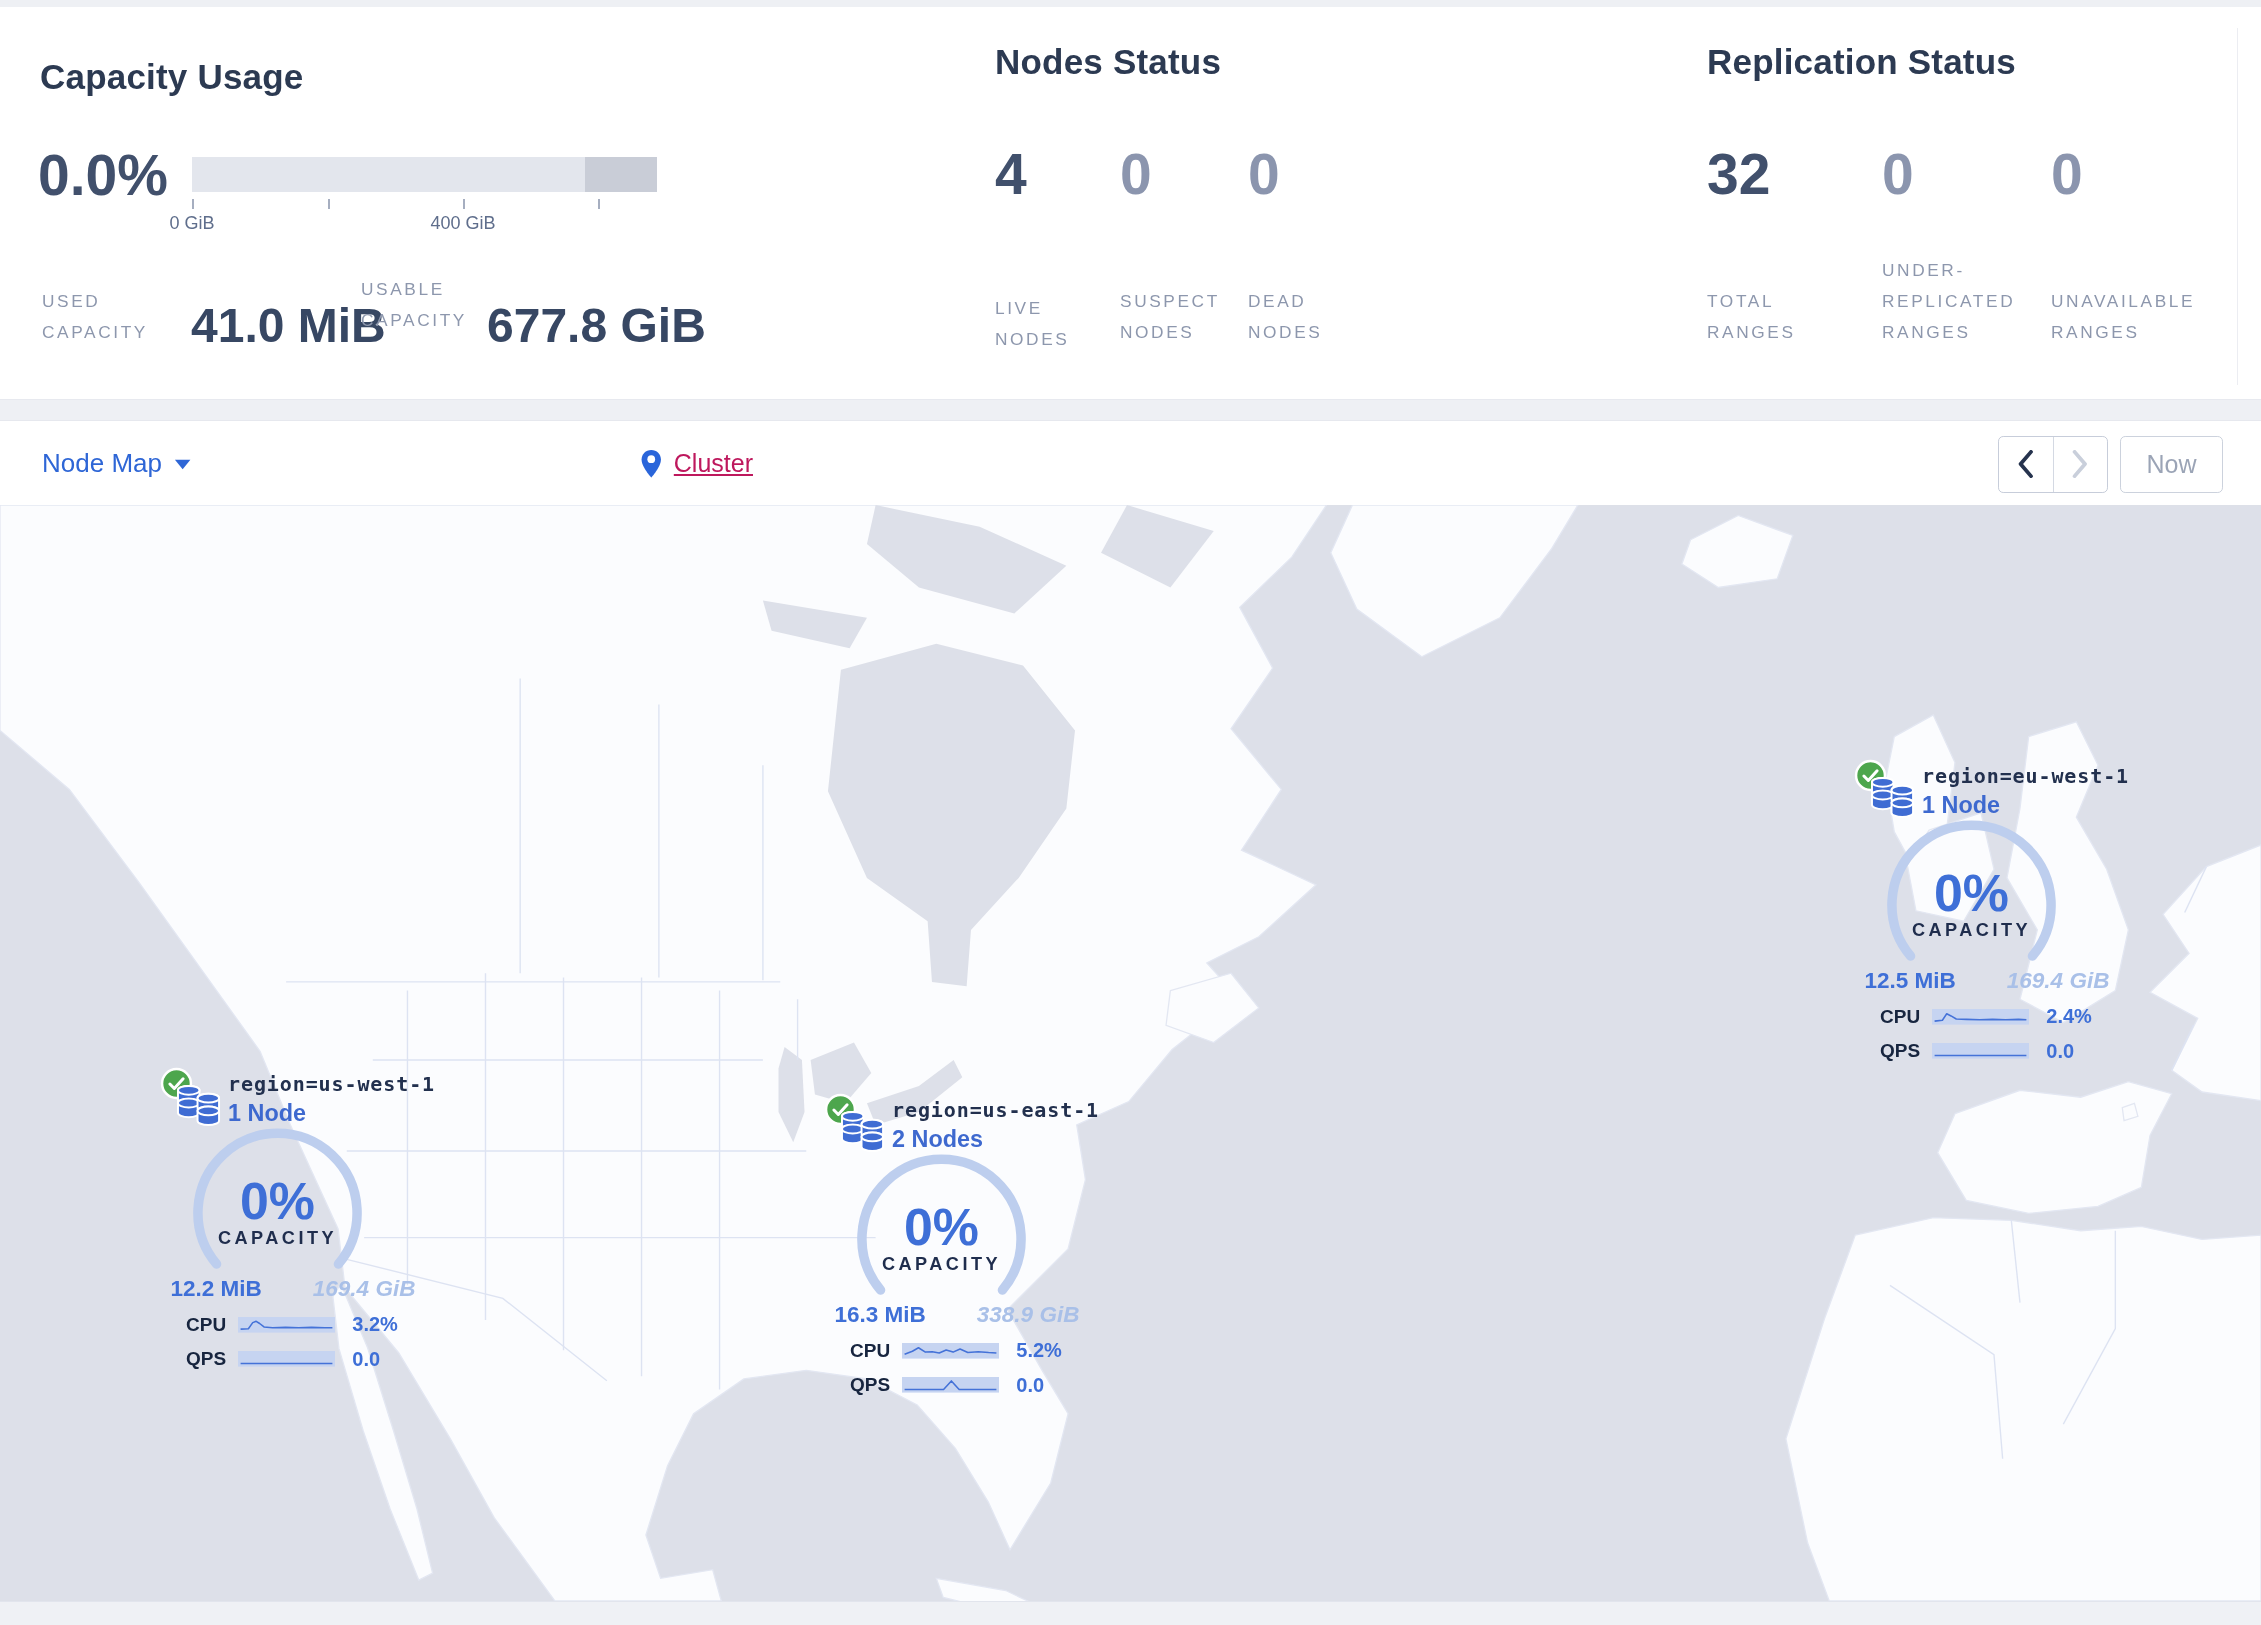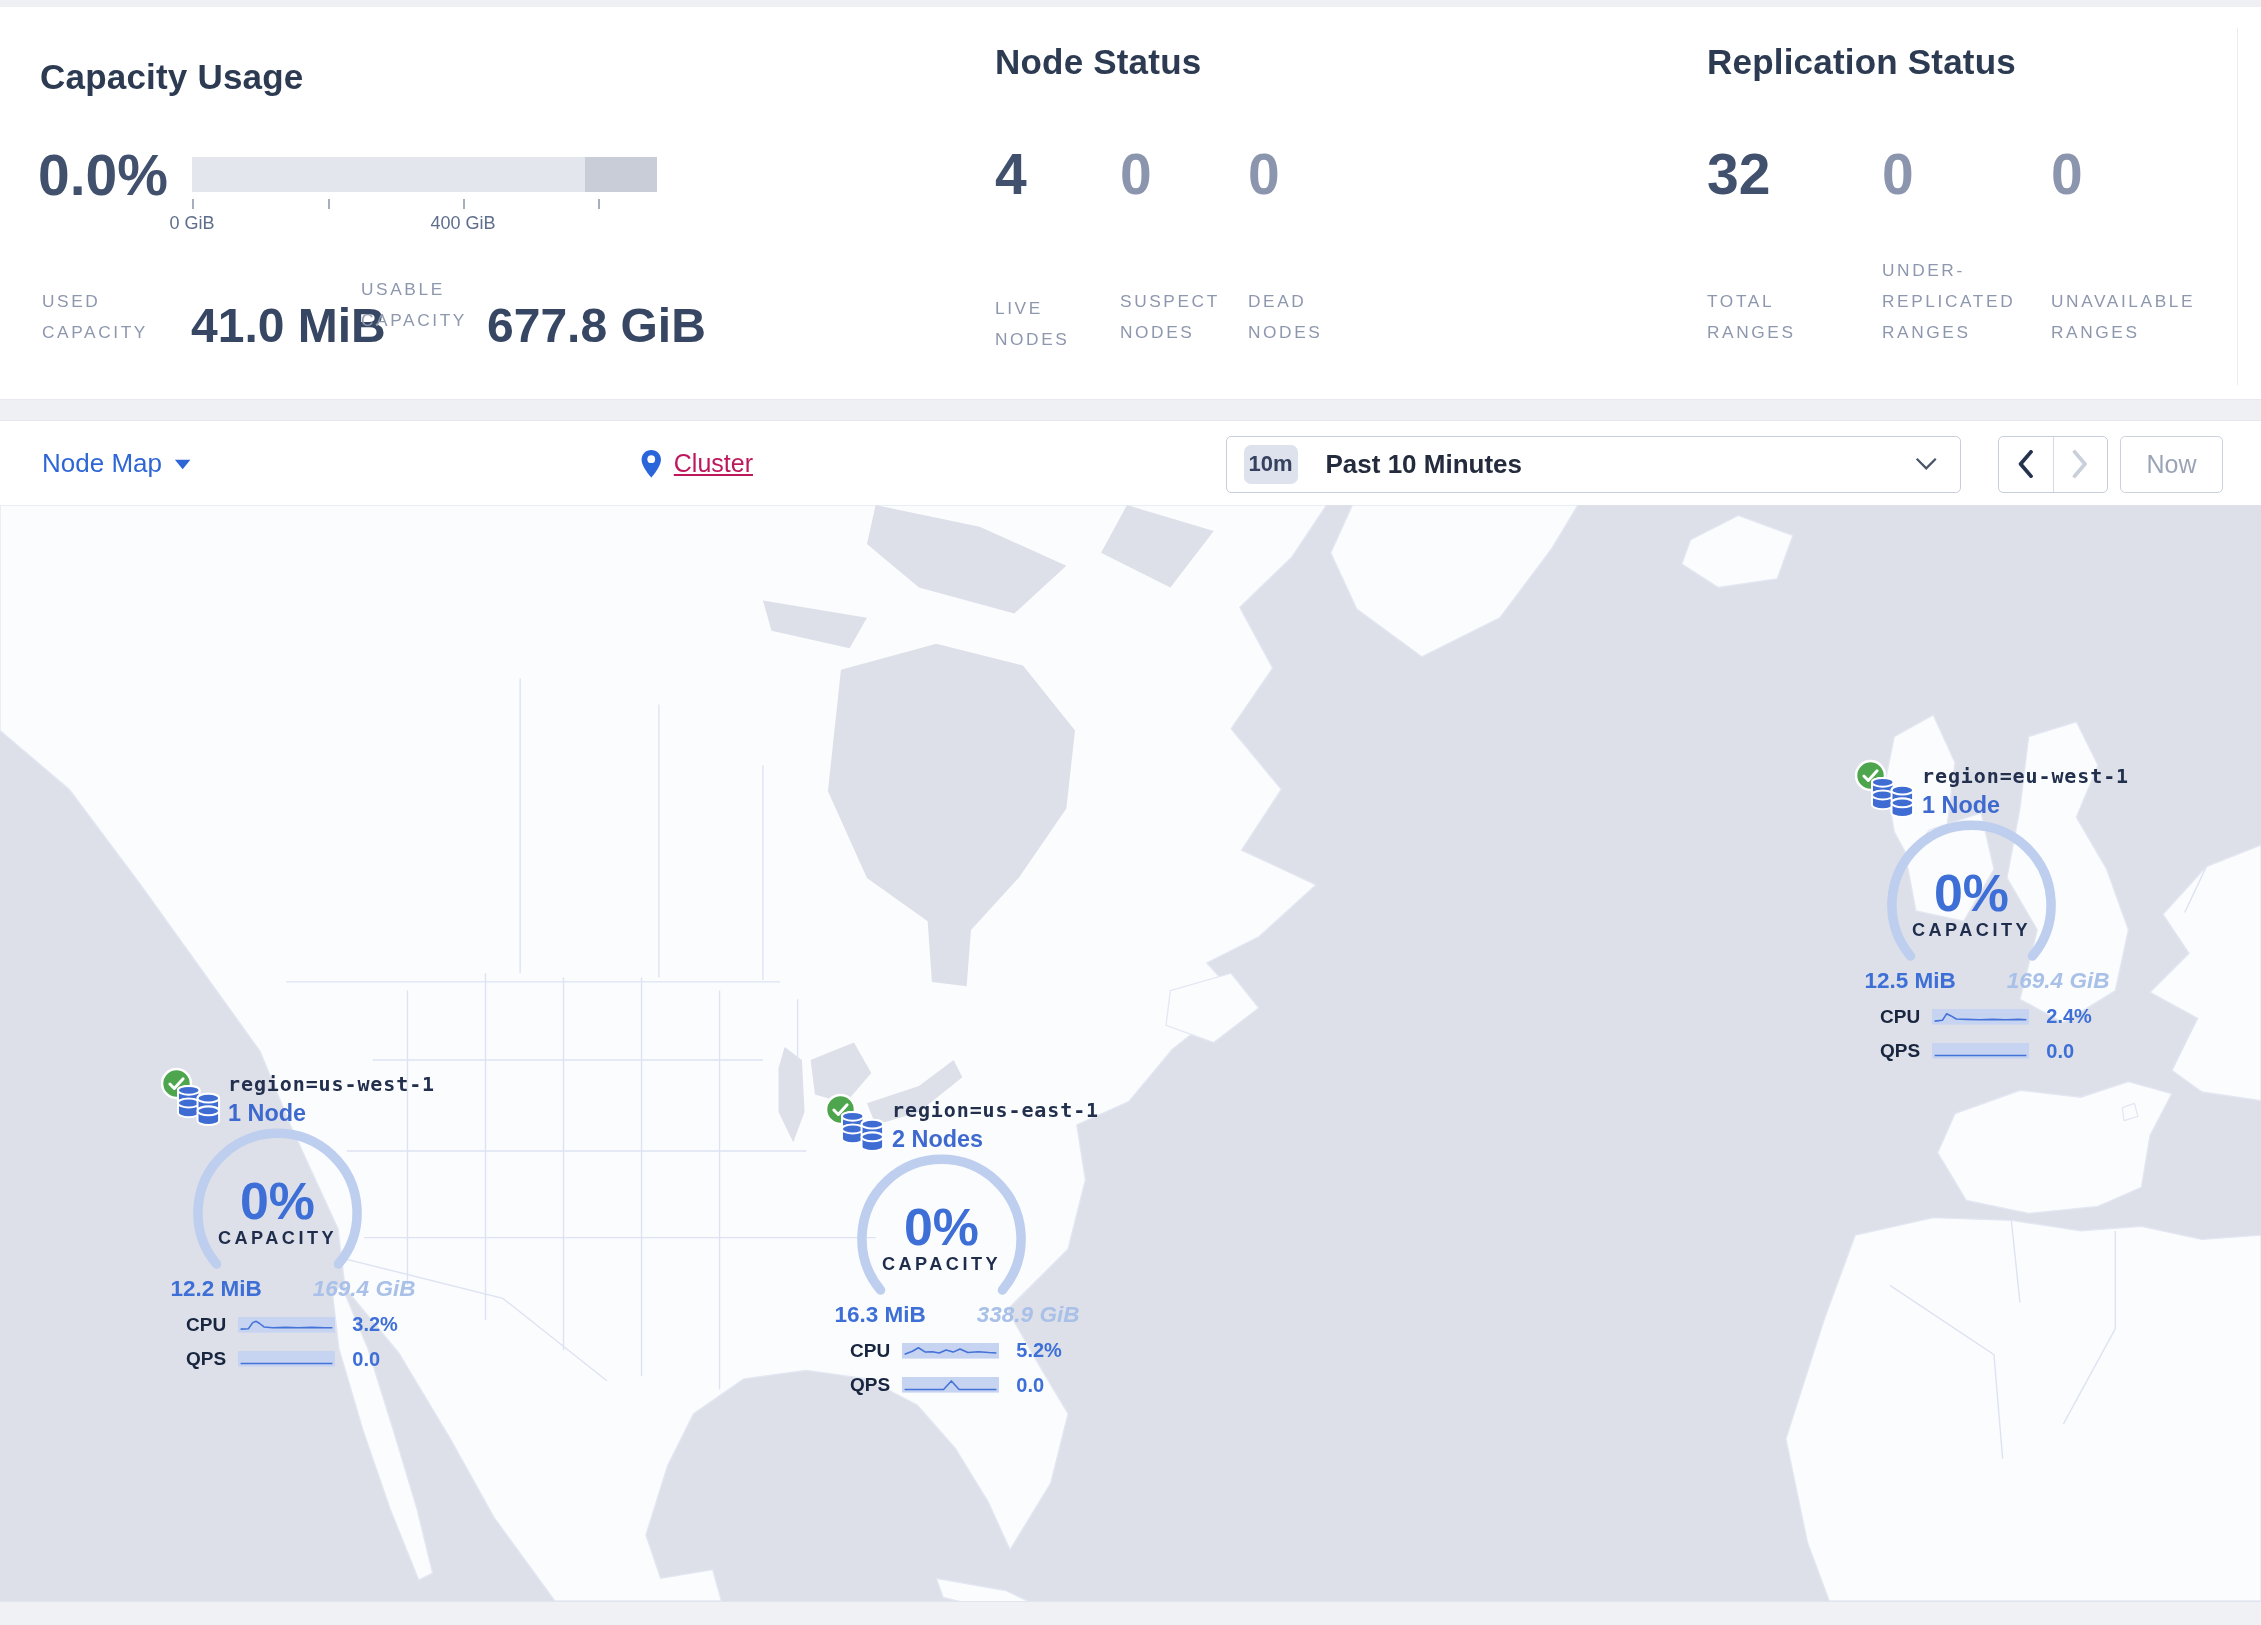--- a/index.html
+++ b/index.html
@@ -77,21 +77,21 @@
     <div class="cap-tick" style="left:328px;"></div>
     <div class="cap-tick" style="left:463px;"></div>
     <div class="cap-tick" style="left:598px;"></div>
     <div class="cap-tick-label" style="left:192px;">0 GiB</div>
     <div class="cap-tick-label" style="left:463px;">400 GiB</div>
     <div class="stat-label" style="left:42px;top:279px;width:117px;">USED CAPACITY</div>
     <div class="metric-value" style="left:191px;top:291px;">41.0 MiB</div>
     <div class="stat-label" style="left:361px;top:267px;width:117px;">USABLE CAPACITY</div>
     <div class="metric-value" style="left:487px;top:291px;">677.8 GiB</div>
 
-    <div class="sec-title" style="left:995px;top:35px;">Node Status</div>
+    <div class="sec-title" style="left:995px;top:35px;">Nodes Status</div>
     <div class="big-num" style="left:995px;top:139px;">4</div>
     <div class="big-num muted" style="left:1120px;top:139px;">0</div>
     <div class="big-num muted" style="left:1248px;top:139px;">0</div>
     <div class="stat-label" style="left:995px;top:286px;width:78px;">LIVE NODES</div>
     <div class="stat-label" style="left:1120px;top:279px;width:108px;">SUSPECT NODES</div>
     <div class="stat-label" style="left:1248px;top:279px;width:78px;">DEAD NODES</div>
 
     <div class="sec-title" style="left:1707px;top:35px;">Replication Status</div>
     <div class="big-num" style="left:1707px;top:139px;">32</div>
     <div class="big-num muted" style="left:1882px;top:139px;">0</div>
@@ -109,27 +109,20 @@
       <svg width="17.3" height="12" viewBox="0 0 20 14">
           <polygon points="1,2 19,2 10,13" fill="#2e66d6"></polygon>
         </svg>
     </div>
     <div class="breadcrumb">
       <svg width="22.5" height="29.5" viewBox="0 0 24 32">
         <path d="M12 1C6 1 1.5 5.6 1.5 11.4 1.5 19.5 12 31 12 31s10.5-11.5 10.5-19.6C22.5 5.6 18 1 12 1z" fill="#2a65da"></path>
         <circle cx="12" cy="11" r="4.2" fill="#ffffff"></circle>
       </svg>
       <span class="bc-label">Cluster</span>
-    </div>
-    <div class="time-box">
-      <span class="time-badge">10m</span>
-      <span class="time-label">Past 10 Minutes</span>
-      <svg class="time-caret" width="22.5" height="14" viewBox="0 0 26 16">
-          <polyline points="2,2 13,13 24,2" fill="none" stroke="#4a5468" stroke-width="2.6"></polyline>
-        </svg>
     </div>
     <div class="nav-group">
       <div class="nav-half">
         <svg width="15.6" height="28" viewBox="0 0 18 32">
             <polyline points="15,2 3,16 15,30" fill="none" stroke="#26334e" stroke-width="4.4" stroke-linecap="round" stroke-linejoin="round"></polyline>
           </svg>
       </div>
       <div class="nav-half">
         <svg width="15.6" height="28" viewBox="0 0 18 32">
             <polyline points="3,2 15,16 3,30" fill="none" stroke="#c9cfdb" stroke-width="4.4" stroke-linecap="round" stroke-linejoin="round"></polyline>

